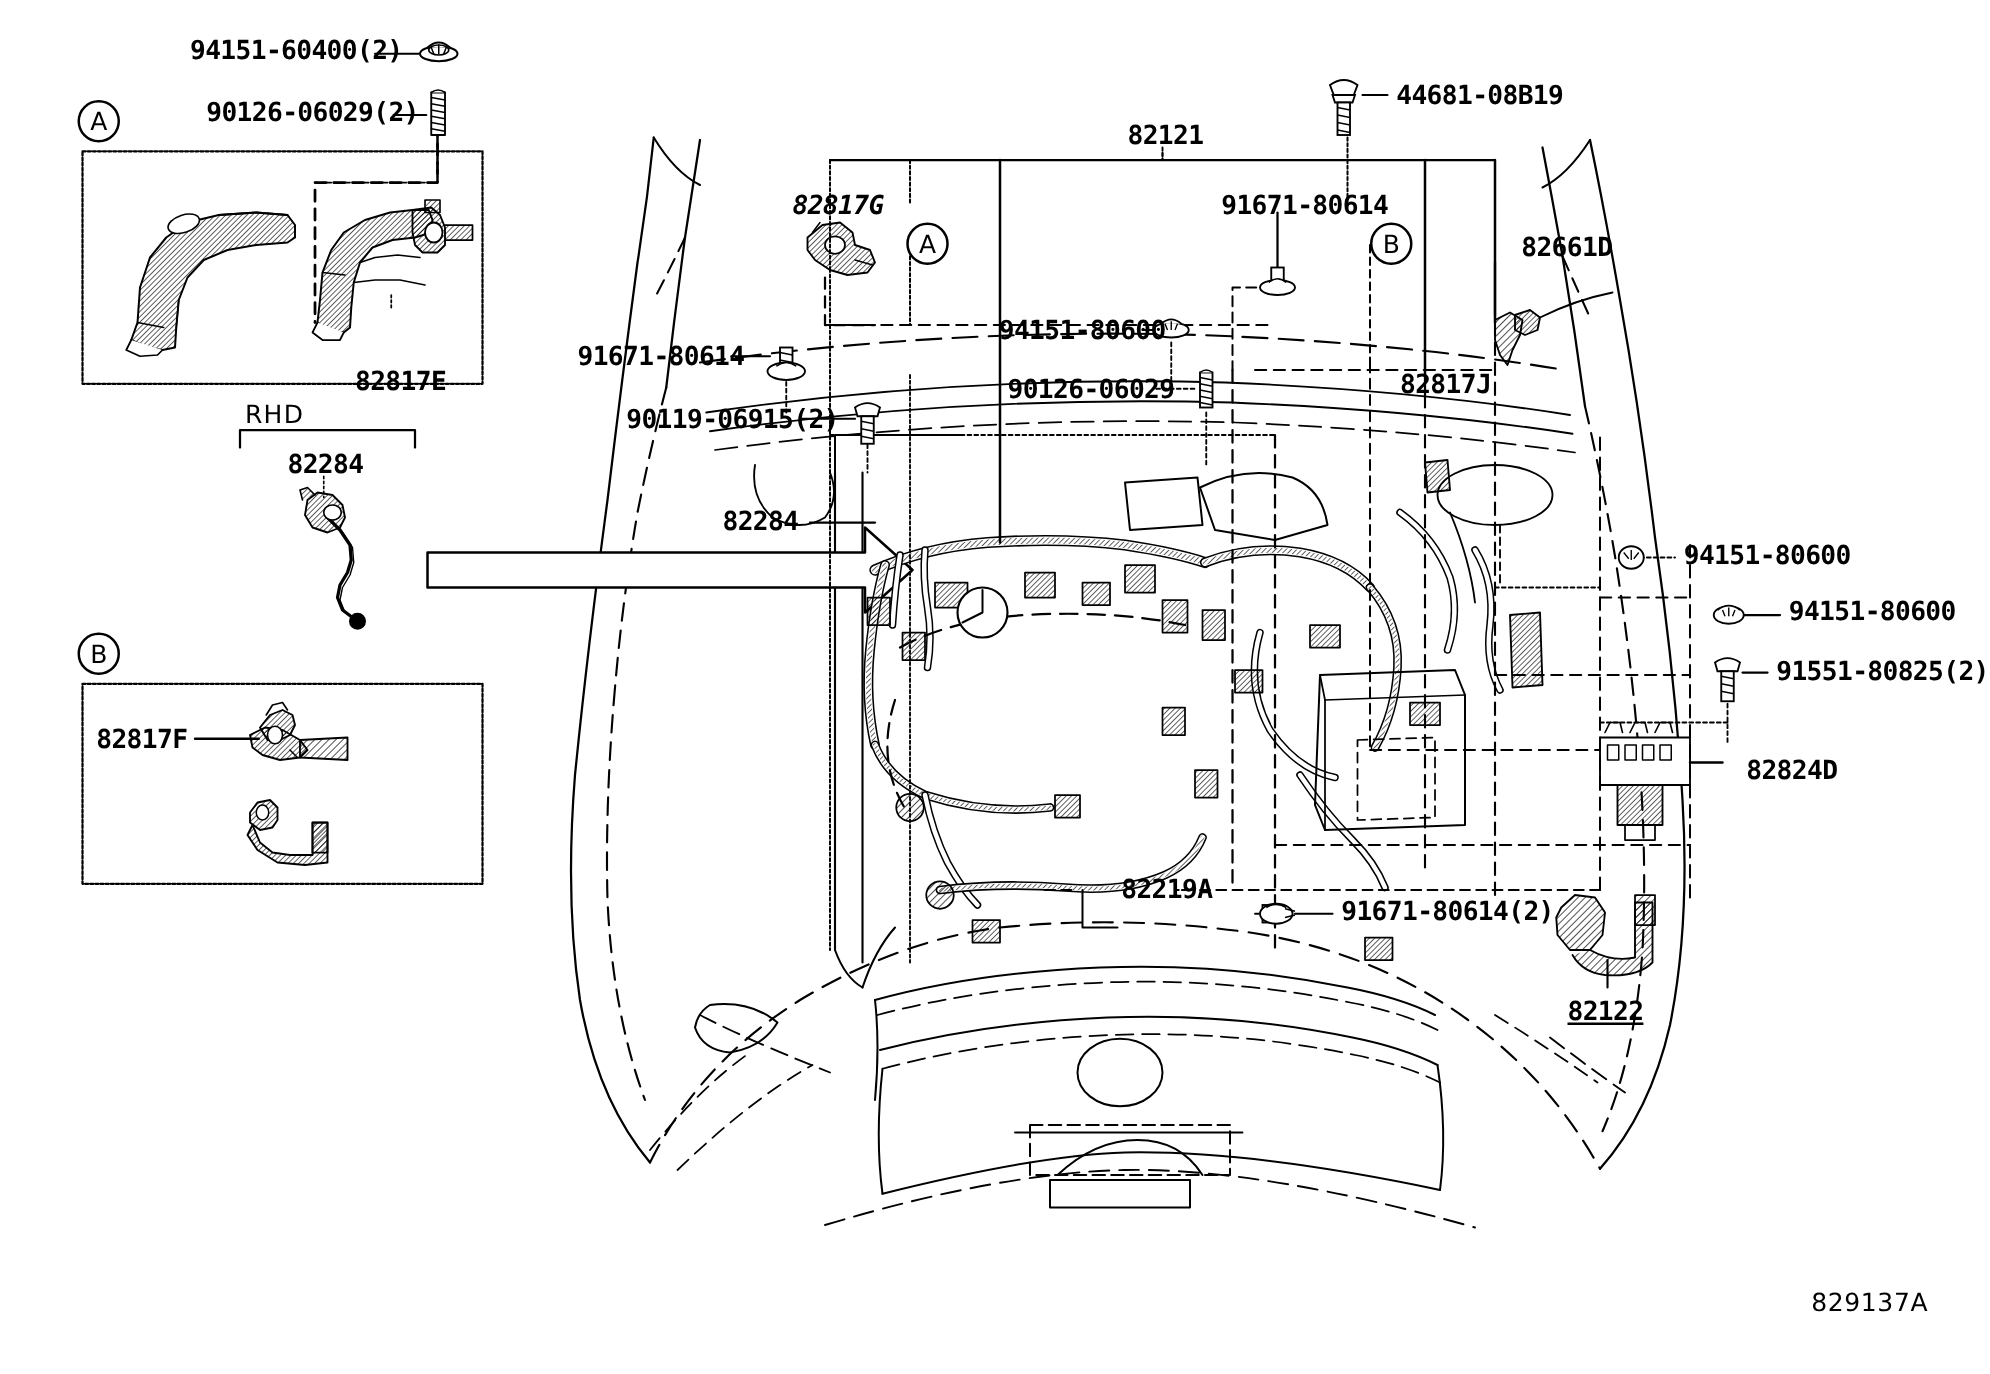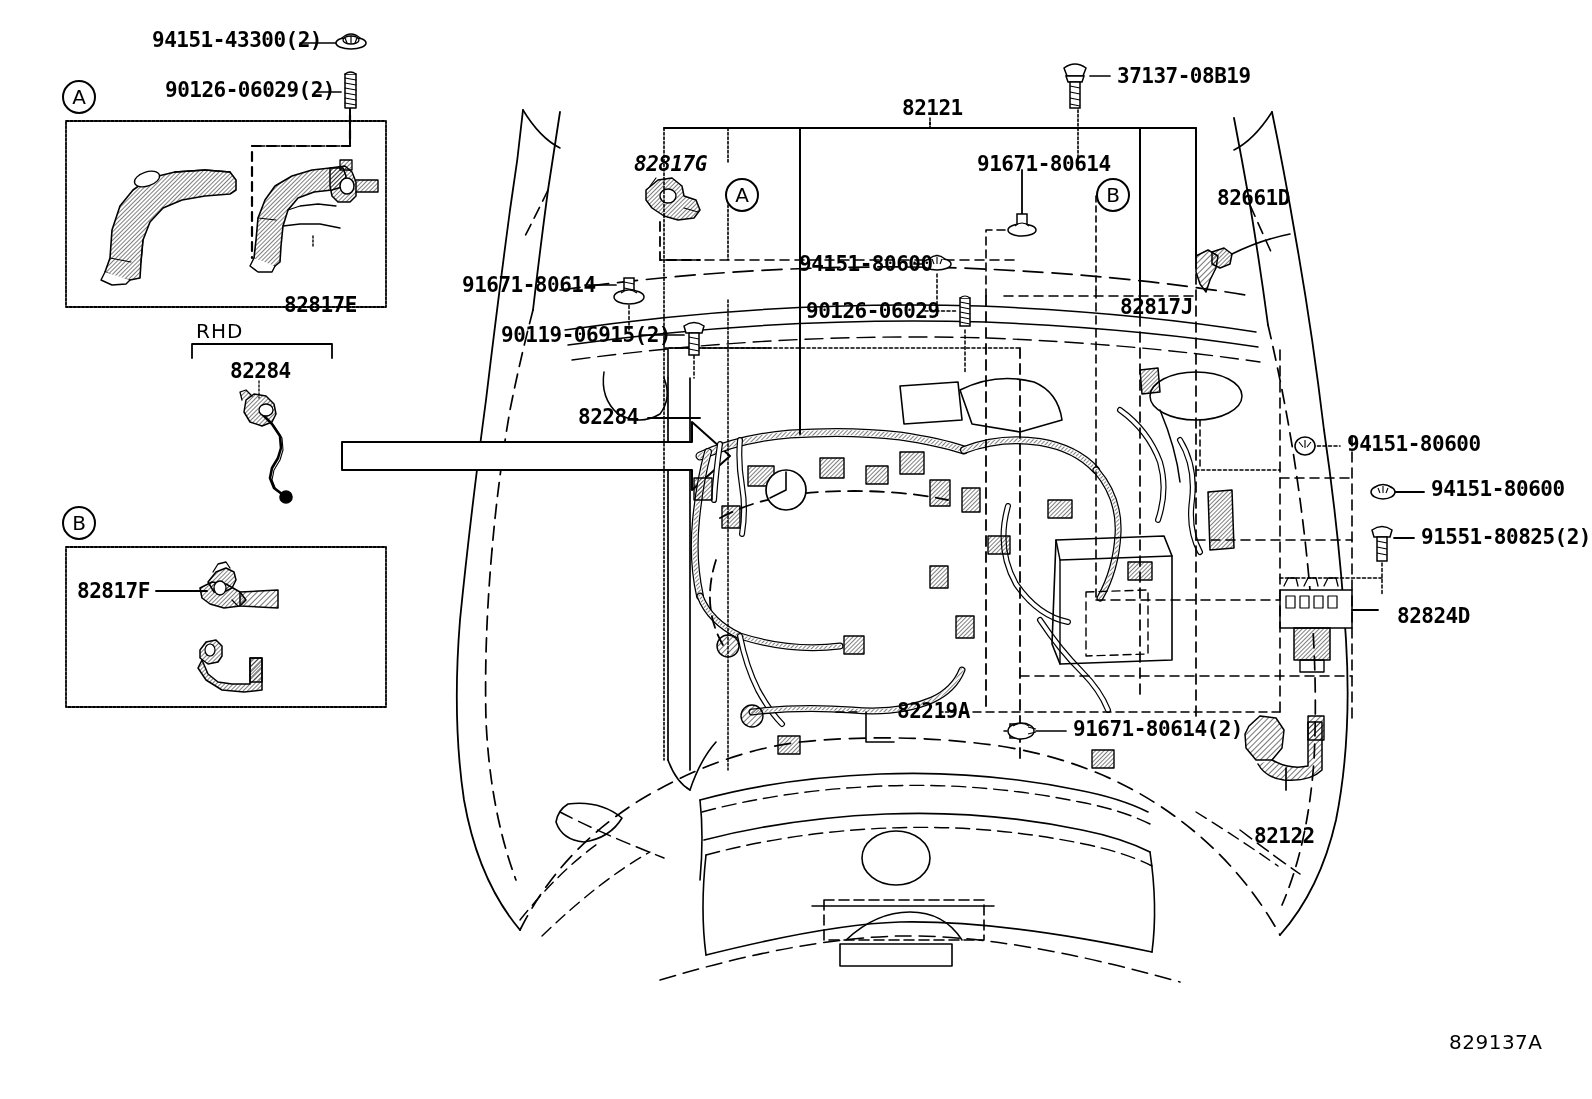--- a/index.html
+++ b/index.html
@@ -476,45 +476,45 @@
 
       <g>
         <rect x="1010" y="724" width="10" height="14"></rect>
         <ellipse cx="1021" cy="731" rx="13" ry="8"></ellipse>
         <path d="M1013 726 q8 -5 16 0" stroke-width="1.2"></path>
         <path d="M1028 727 l8 2 M1028 734 l8 -2" stroke-width="1.1"></path>
       </g>
     </g>
   </svg>
 
-  <div class="lbl" style="left:152px; top:30px;">94151-43300(2)</div>
+  <div class="lbl" style="left:152px; top:30px;">94151-60400(2)</div>
   <div class="lbl" style="left:165px; top:80px;">90126-06029(2)</div>
   <div class="lbl" style="left:284px; top:251px;margin-top:44px;">82817E</div>
   <div class="lbl rhd" style="left:196px; top:321px;">RHD</div>
   <div class="lbl" style="left:230px; top:361px;">82284</div>
   <div class="lbl" style="left:77px;  top:581px;">82817F</div>
 
   <div class="lbl" style="left:902px; top:98px;">82121</div>
   <div class="lbl" style="left:634px; top:154px;font-style:italic;">82817G</div>
-  <div class="lbl" style="left:1117px; top:66px;">37137-08B19</div>
+  <div class="lbl" style="left:1117px; top:66px;">44681-08B19</div>
   <div class="lbl" style="left:977px; top:154px;">91671-80614</div>
   <div class="lbl" style="left:1176px; top:188px;margin-left:41px;">82661D</div>
   <div class="lbl" style="left:1120px; top:297px;">82817J</div>
   <div class="lbl" style="left:462px; top:275px;">91671-80614</div>
   <div class="lbl" style="left:799px; top:254px;">94151-80600</div>
   <div class="lbl" style="left:806px; top:301px;">90126-06029</div>
   <div class="lbl" style="left:501px; top:325px;">90119-06915(2)</div>
   <div class="lbl" style="left:578px; top:407px;">82284</div>
   <div class="lbl" style="left:1347px; top:434px;">94151-80600</div>
   <div class="lbl" style="left:1431px; top:479px;">94151-80600</div>
   <div class="lbl" style="left:1421px; top:527px;">91551-80825(2)</div>
   <div class="lbl" style="left:1385px; top:606px;margin-left:12px;">82824D</div>
   <div class="lbl" style="left:897px; top:701px;">82219A</div>
   <div class="lbl" style="left:1073px; top:719px;">91671-80614(2)</div>
-  <div class="lbl" style="left:1254px; top:826px;">82122</div>
+  <div class="lbl" style="left:1254px; top:799px;text-decoration:underline;">82122</div>
 
   <div class="circmark" style="left:62px; top:80px;">
     <span>A</span>
   </div>
   <div class="circmark" style="left:62px; top:506px;">
     <span>B</span>
   </div>
   <div class="circmark" style="left:725px; top:178px;">
     <span>A</span>
   </div>

